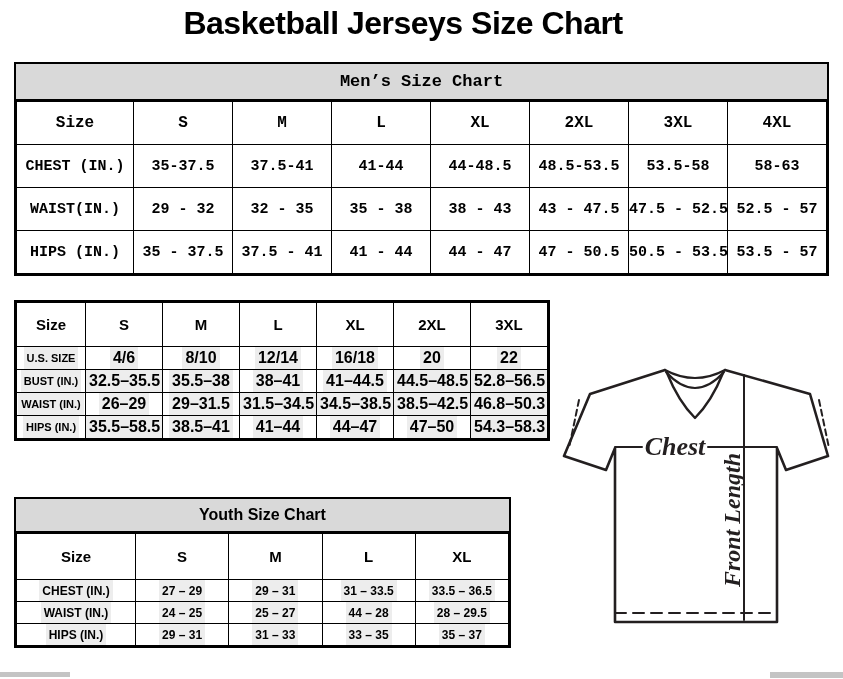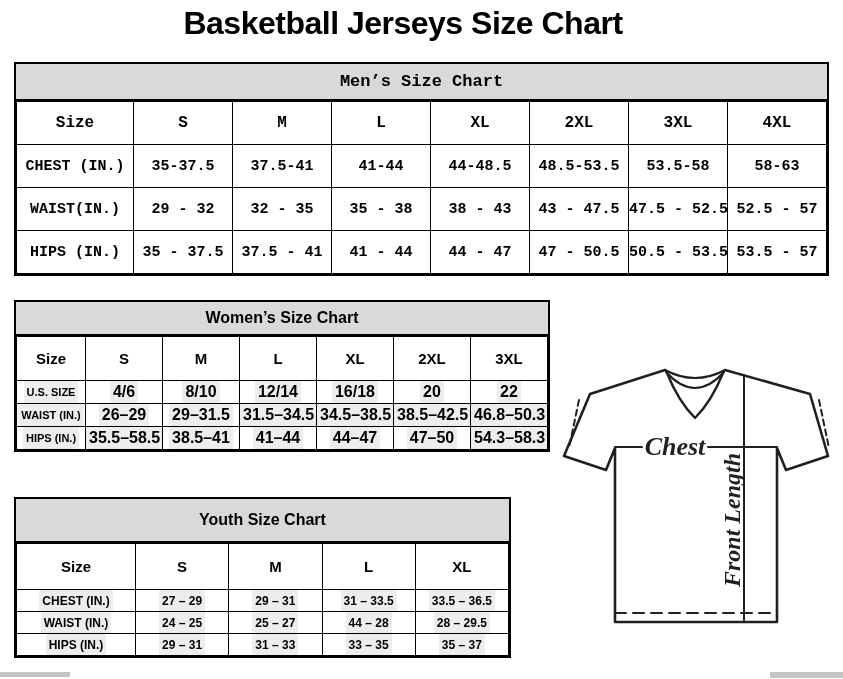--- a/index.html
+++ b/index.html
@@ -52,21 +52,21 @@
   .mens tbody td { height: 43px; font-size: 15px; }
   
   .womens { left: 14px; top: 300px; width: 536px; }
   .womens .band { height: 34px; font-size: 16px; }
   .womens tr > *:first-child { width: 69px; }
   .womens thead th { height: 44px; font-size: 15px; }
   .womens tbody td { height: 23px; font-size: 16px; }
   .womens tbody td:first-child { font-size: 11px; }
   
   .youth { left: 14px; top: 497px; width: 497px; }
-  .youth .band { height: 44px; font-size: 16px; }
+  .youth .band { height: 34px; font-size: 16px; }
   .youth tr > *:first-child { width: 119px; }
   .youth thead th { height: 46px; font-size: 15px; }
   .youth tbody td { height: 22px; font-size: 12px; }
   
   .womens tbody span, .youth tbody span {
     background: #ededed;
     padding: 16px 3px;
   }
   
   .jersey {
@@ -137,21 +137,20 @@
           <td><span>44 - 47</span></td>
           <td><span>47 - 50.5</span></td>
           <td><span>50.5 - 53.5</span></td>
           <td><span>53.5 - 57</span></td>
         </tr>
       </tbody>
   </table>
 </section>
 
 <section class="chart womens">
-  <div class="band">Women’s Size Chart</div>
   <table>
     <thead>
         <tr>
           <th><span>Size</span></th>
           <th><span>S</span></th>
           <th><span>M</span></th>
           <th><span>L</span></th>
           <th><span>XL</span></th>
           <th><span>2XL</span></th>
           <th><span>3XL</span></th>
@@ -161,20 +160,29 @@
         <tr>
           <td><span>U.S. SIZE</span></td>
           <td><span>4/6</span></td>
           <td><span>8/10</span></td>
           <td><span>12/14</span></td>
           <td><span>16/18</span></td>
           <td><span>20</span></td>
           <td><span>22</span></td>
         </tr>
         <tr>
+          <td><span>BUST (IN.)</span></td>
+          <td><span>32.5–35.5</span></td>
+          <td><span>35.5–38</span></td>
+          <td><span>38–41</span></td>
+          <td><span>41–44.5</span></td>
+          <td><span>44.5–48.5</span></td>
+          <td><span>52.8–56.5</span></td>
+        </tr>
+        <tr>
           <td><span>WAIST (IN.)</span></td>
           <td><span>26–29</span></td>
           <td><span>29–31.5</span></td>
           <td><span>31.5–34.5</span></td>
           <td><span>34.5–38.5</span></td>
           <td><span>38.5–42.5</span></td>
           <td><span>46.8–50.3</span></td>
         </tr>
         <tr>
           <td><span>HIPS (IN.)</span></td>

